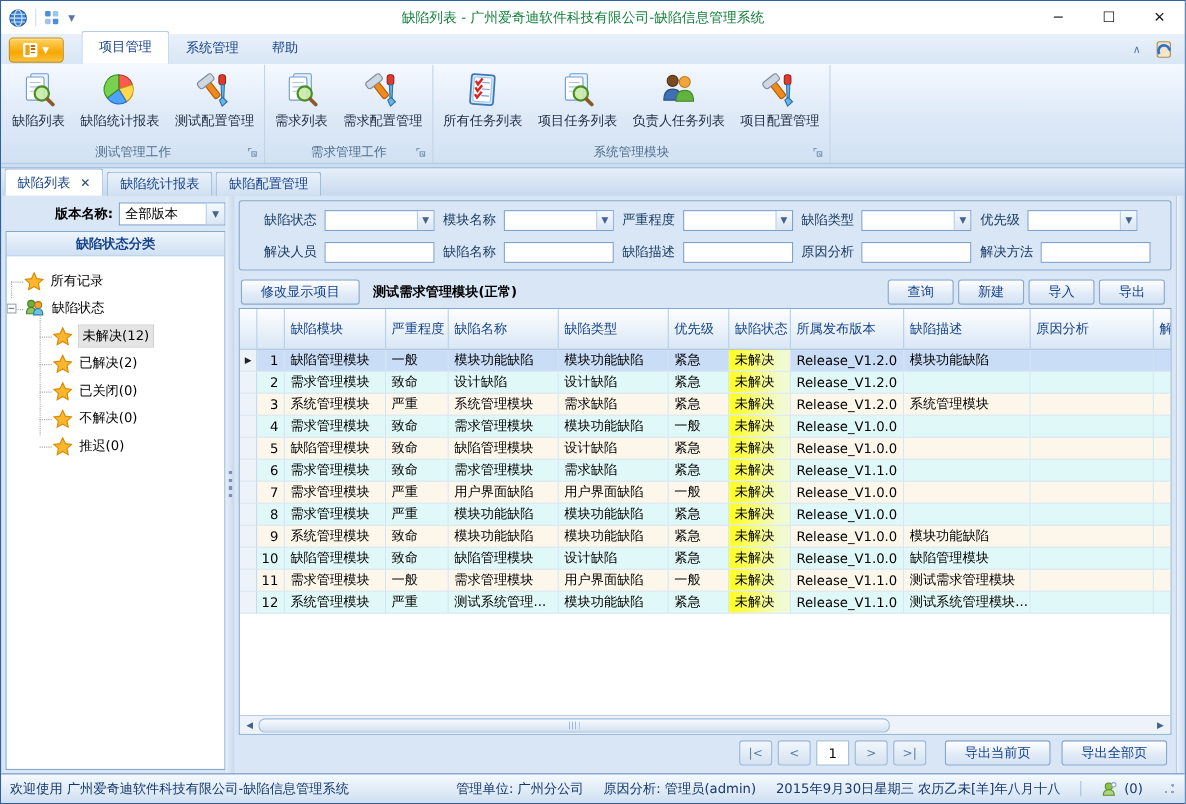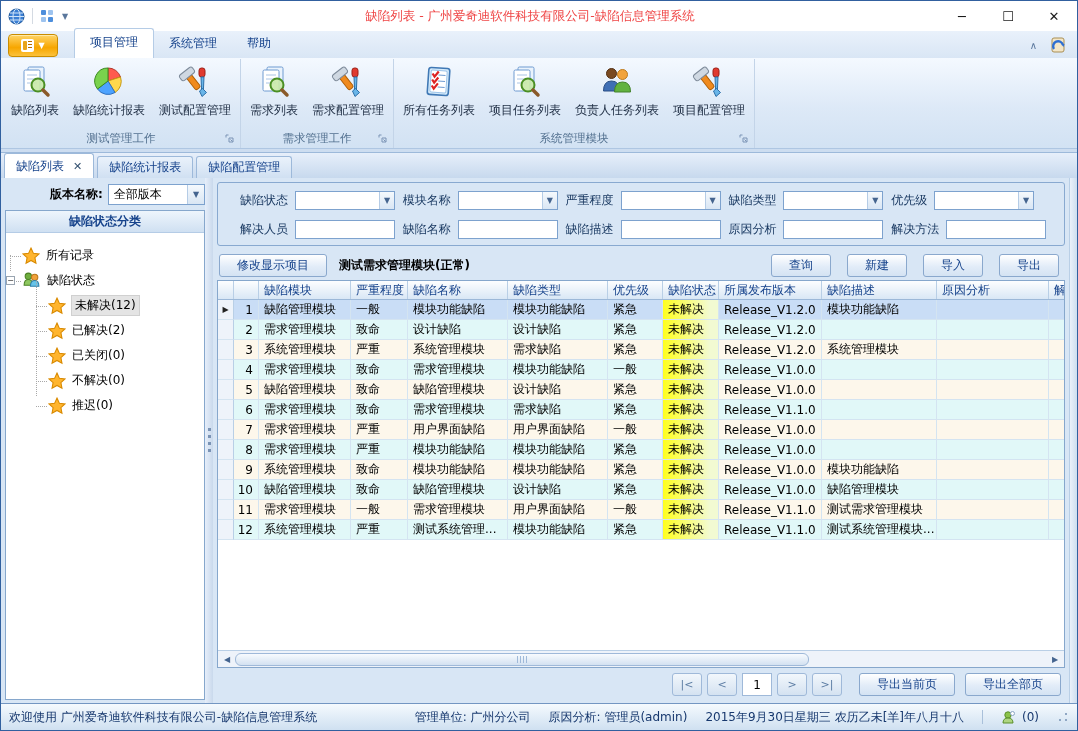--- a/index.html
+++ b/index.html
@@ -5,21 +5,21 @@
   * { box-sizing: border-box; }
   body { margin:0; background:#9aa7b8; font-family:"DejaVu Sans","Liberation Sans",sans-serif; }
   .window { position:relative; width:1078px; height:731px; margin:0 auto; border:1px solid #31609f;
             background:#d8e6f5; display:flex; flex-direction:column; font-size:12px; color:#000; overflow:hidden; }
 
   
   .titlebar { height:30px; background:#fff; display:flex; align-items:center; flex:none; }
   .tb-left { display:flex; align-items:center; gap:7px; padding-left:7px; width:120px; }
   .tb-sep { width:1px; height:16px; background:#d4dae2; }
   .tb-caret { font-size:8px; color:#5a779c; }
-  .tb-title { flex:1; text-align:center; font-size:12.5px; color:#ef4444; white-space:nowrap; overflow:hidden; }
+  .tb-title { flex:1; text-align:center; font-size:12.5px; color:#15803d; white-space:nowrap; overflow:hidden; }
   .tb-controls { display:flex; height:30px; }
   .tb-btn { width:46px; height:30px; display:flex; align-items:center; justify-content:center; font-size:13px; color:#1a1a1a; }
 
   
   .ribbon-tabs { height:27px; flex:none; background:linear-gradient(#e9f1fb,#d9e6f5); display:flex; align-items:flex-end; padding-left:7px; position:relative; }
   .appbtn { width:50px; height:23px; margin:0 16px 1px 0; background:linear-gradient(#ffd568,#f7a600 60%,#fbc23d);
             border:1px solid #c98c00; border-radius:4px; display:flex; align-items:center; justify-content:center; gap:4px; box-shadow:inset 0 1px 0 #ffe9a8; }
   .appbtn-glyph { width:13px; height:13px; background:#fff; border-radius:2px; position:relative; }
   .appbtn-glyph::before { content:""; position:absolute; left:2px; top:2px; width:4px; height:9px; background:#e8a41c; border-radius:1px; }
   .appbtn-glyph::after { content:""; position:absolute; right:2px; top:2px; width:4px; height:9px;
@@ -80,25 +80,25 @@
   .ffield label { color:#16365f; white-space:nowrap; }
   .fselect { width:100px; height:19px; background:#fff; border:1px solid #7da2ce; display:flex; }
   .fselect .fill { flex:1; }
   .fselect .combo-arrow { width:15px; }
   .ftext { width:100px; height:19px; background:#fff; border:1px solid #7da2ce; font:inherit; padding:0 3px; }
 
   
   .toolbar { height:29px; flex:none; display:flex; align-items:center; gap:12px; padding:0 4px; }
   .btn { height:23px; padding:0 17px; background:linear-gradient(#ffffff,#e2ecf8 55%,#d4e3f3); border:1px solid #8aa8cd; border-radius:3px; color:#15428b; display:flex; align-items:center; justify-content:center; white-space:nowrap; }
   .sys-label { font-weight:bold; color:#000; }
-  .toolbar-right { margin-left:auto; display:flex; gap:16px; padding-right:4px; }
+  .toolbar-right { margin-left:auto; display:flex; gap:4px; padding-right:4px; }
 
   
   .gridpanel { flex:1; border:1px solid #86a7cc; background:#fff; display:flex; flex-direction:column; overflow:hidden; margin:0 2px; }
-  .grid-header { display:flex; height:19px; flex:none; background:linear-gradient(#fdfeff,#d9e7f5); border-bottom:1px solid #9cb8d8; }
+  .grid-header { display:flex; height:37px; flex:none; background:linear-gradient(#fdfeff,#d9e7f5); border-bottom:1px solid #9cb8d8; }
   .gh-cell { flex:none; border-right:1px solid #b9cfe6; color:#15428b; display:flex; align-items:center; padding-left:5px; overflow:hidden; white-space:nowrap; }
   .grid-row { display:flex; height:20px; flex:none; }
   .g-cell { flex:none; border-right:1px solid #d4e4f1; border-bottom:1px solid #d4e4f1; padding-left:5px; overflow:hidden; white-space:nowrap; display:flex; align-items:center; }
   .ind-cell { background:#eef3fa; border-right:1px solid #b9cfe6; justify-content:center; padding:0; font-size:8px; color:#222; }
   .num-cell { justify-content:flex-end; padding:0 5px 0 0; }
   .row-odd  { background:#fdf7eb; }
   .row-even { background:#e1f8f8; }
   .row-sel  { background:#c9ddf6; }
   .status-unresolved { background:linear-gradient(90deg,#ffff1e,#f2fad2 85%); }
   .grid-fill { flex:1; background:#fff; }

